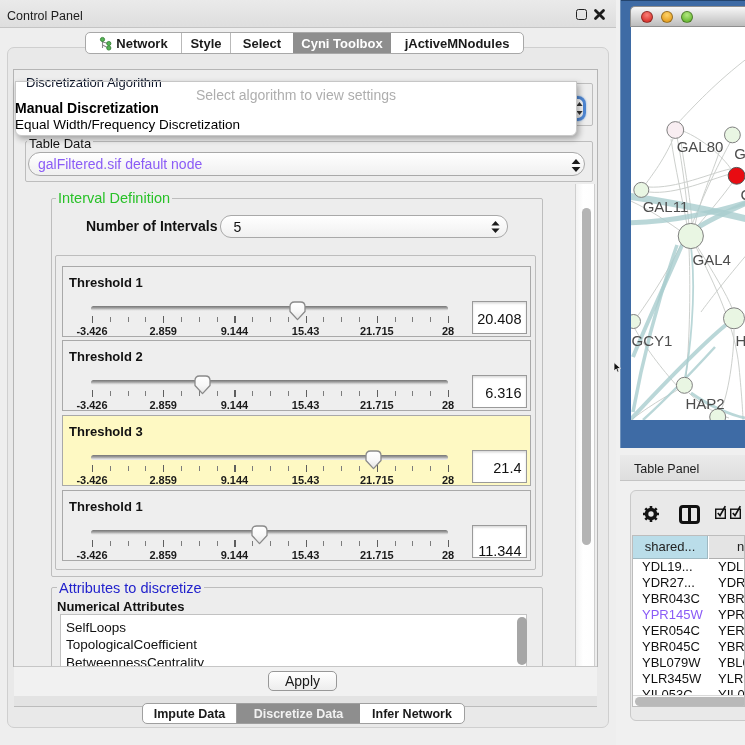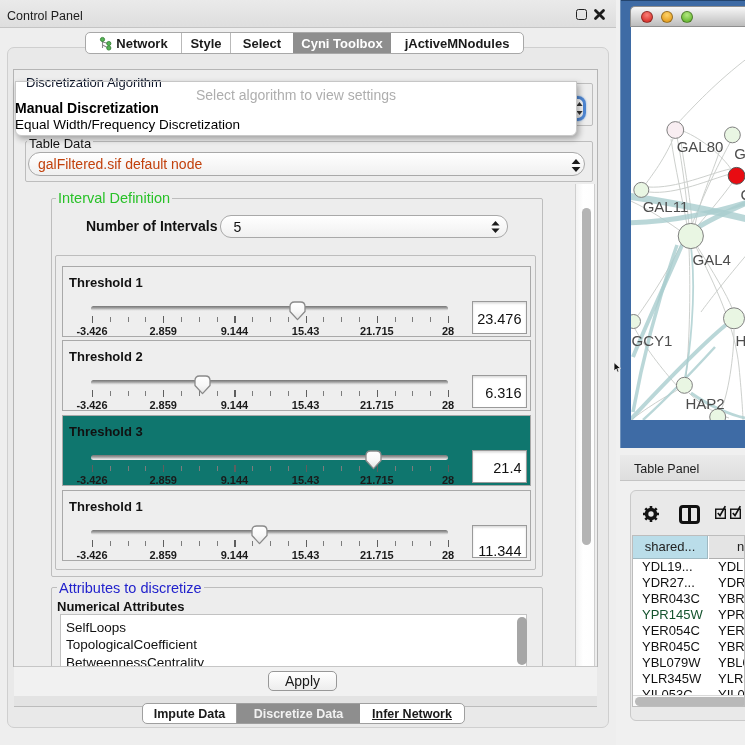--- a/index.html
+++ b/index.html
@@ -19,21 +19,21 @@
 <div class="abs" style="left:13px;top:69px;width:585px;height:598px;background:#ededed;border:1px solid #b5b5b5;"></div>
 <div class="abs" style="left:20px;top:83px;width:573px;height:43px;border:1px solid #bdbdbd;border-radius:2px;"></div>
 <div class="abs" style="left:560px;top:96px;width:26px;height:25px;border-radius:8px;border:3px solid #4e86d2;background:linear-gradient(180deg,#fdfdfd,#e9e9e9);box-shadow:0 0 2px #7aa8e0;"></div>
 <svg class="abs" style="left:576px;top:102px" width="7" height="13" viewBox="0 0 7 13">
 <path d="M3.5 0 L6.6 4 H0.4 Z" fill="#333"></path>
     <path d="M3.5 13 L6.6 9 H0.4 Z" fill="#333"></path>
   </svg>
 <div class="abs" style="left:25px;top:141px;width:568px;height:41px;border:1px solid #bdbdbd;border-radius:2px;"></div>
 <div class="abs" style="left:27px;top:136px;font-size:13px;color:#141414;background:#ededed;padding:0 2px;">Table Data</div>
 <div class="abs" style="left:28px;top:152px;width:557px;height:24px;background:linear-gradient(180deg,#ffffff,#f0f0f0);border:1px solid #a9a9a9;border-radius:12px;"></div>
-<div class="abs" style="left:38px;top:156px;font-size:14px;color:#c2410c;">galFiltered.sif default node</div>
+<div class="abs" style="left:38px;top:156px;font-size:14px;color:#8b5cf6;">galFiltered.sif default node</div>
 <svg class="abs" style="left:571px;top:159px" width="10" height="13" viewBox="0 0 10 13">
 <path d="M5 0 L9.4 5 H0.6 Z" fill="#1a1a1a"></path>
     <path d="M5 13 L9.4 8 H0.6 Z" fill="#1a1a1a"></path>
   </svg>
 <div class="abs" style="left:14px;top:184px;width:561px;height:482px;overflow:hidden;">
 <div class="abs" style="left:-14px;top:-184px;width:745px;height:745px;">
 <div class="abs" style="left:51px;top:198px;width:492px;height:379px;border:1px solid #bdbdbd;border-radius:2px;"></div>
 <div class="abs" style="left:56px;top:190px;font-size:14.5px;color:#28c128;background:#ededed;padding:0 2px;">Interval Definition</div>
 <div class="abs" style="left:86px;top:218px;font-size:14px;font-weight:bold;color:#111;">Number of Intervals</div>
 <div class="abs" style="left:219.5px;top:215px;width:288px;height:23px;background:linear-gradient(180deg,#ffffff,#f0f0f0);border:1px solid #a9a9a9;border-radius:11px;"></div>
@@ -77,21 +77,21 @@
 <defs>
             <linearGradient id="thg1" x1="0" y1="0" x2="0" y2="1">
               <stop offset="0" stop-color="#ffffff"></stop>
               <stop offset="0.55" stop-color="#f7f7f7"></stop>
               <stop offset="1" stop-color="#e4e4e4"></stop>
             </linearGradient>
           </defs>
 <path d="M1 5.5 Q1 1 5.5 1 H11.5 Q16 1 16 5.5 V10.5 L8.5 18.6 L1 10.5 Z" fill="url(#thg1)" stroke="#8a8a8a" stroke-width="1.3" stroke-linejoin="round"></path>
         </svg>
         <div class="abs" style="left:408.5px;top:34px;width:55px;height:33px;background:#fff;border:1px solid #9a9a9a;box-shadow:inset 0 1.5px 2px rgba(0,0,0,0.15);"></div>
-        <div class="abs" style="left:408.5px;top:44px;width:50px;text-align:right;font-size:14.5px;color:#111;">23.476</div>
+        <div class="abs" style="left:408.5px;top:44px;width:50px;text-align:right;font-size:14.5px;color:#111;">20.408</div>
       </div>
 <div class="abs" style="left:62px;top:340px;width:469px;height:71px;border:1px solid #a9a9a9;background:#eeeeee;">
         <div class="abs" style="left:6px;top:8px;font-size:13px;font-weight:bold;color:#111;">Threshold 2</div>
         <div class="abs" style="left:28px;top:38.5px;width:357px;height:5.5px;border-radius:3px;background:linear-gradient(180deg,#757575 0%,#9e9e9e 40%,#cfcfcf 70%,#f2f2f2 100%);"></div>
         <div class="abs" style="left:29.0px;top:49px;width:1.2px;height:7px;background:#5e5e5e;"></div>
         <div class="abs" style="left:46.8px;top:50px;width:1px;height:5px;background:#7c7c7c;"></div>
         <div class="abs" style="left:64.6px;top:50px;width:1px;height:5px;background:#7c7c7c;"></div>
         <div class="abs" style="left:82.4px;top:50px;width:1px;height:5px;background:#7c7c7c;"></div>
         <div class="abs" style="left:100.2px;top:49px;width:1.2px;height:7px;background:#5e5e5e;"></div>
         <div class="abs" style="left:118.0px;top:50px;width:1px;height:5px;background:#7c7c7c;"></div>
@@ -122,21 +122,21 @@
               <stop offset="0" stop-color="#ffffff"></stop>
               <stop offset="0.55" stop-color="#f7f7f7"></stop>
               <stop offset="1" stop-color="#e4e4e4"></stop>
             </linearGradient>
           </defs>
 <path d="M1 5.5 Q1 1 5.5 1 H11.5 Q16 1 16 5.5 V10.5 L8.5 18.6 L1 10.5 Z" fill="url(#thg2)" stroke="#8a8a8a" stroke-width="1.3" stroke-linejoin="round"></path>
         </svg>
         <div class="abs" style="left:408.5px;top:34px;width:55px;height:33px;background:#fff;border:1px solid #9a9a9a;box-shadow:inset 0 1.5px 2px rgba(0,0,0,0.15);"></div>
         <div class="abs" style="left:408.5px;top:44px;width:50px;text-align:right;font-size:14.5px;color:#111;">6.316</div>
       </div>
-<div class="abs" style="left:62px;top:415px;width:469px;height:71px;border:1px solid #a9a9a9;background:#0f766e;">
+<div class="abs" style="left:62px;top:415px;width:469px;height:71px;border:1px solid #a9a9a9;background:#fef9c3;">
         <div class="abs" style="left:6px;top:8px;font-size:13px;font-weight:bold;color:#111;">Threshold 3</div>
         <div class="abs" style="left:28px;top:38.5px;width:357px;height:5.5px;border-radius:3px;background:linear-gradient(180deg,#757575 0%,#9e9e9e 40%,#cfcfcf 70%,#f2f2f2 100%);"></div>
         <div class="abs" style="left:29.0px;top:49px;width:1.2px;height:7px;background:#5e5e5e;"></div>
         <div class="abs" style="left:46.8px;top:50px;width:1px;height:5px;background:#7c7c7c;"></div>
         <div class="abs" style="left:64.6px;top:50px;width:1px;height:5px;background:#7c7c7c;"></div>
         <div class="abs" style="left:82.4px;top:50px;width:1px;height:5px;background:#7c7c7c;"></div>
         <div class="abs" style="left:100.2px;top:49px;width:1.2px;height:7px;background:#5e5e5e;"></div>
         <div class="abs" style="left:118.0px;top:50px;width:1px;height:5px;background:#7c7c7c;"></div>
         <div class="abs" style="left:135.8px;top:50px;width:1px;height:5px;background:#7c7c7c;"></div>
         <div class="abs" style="left:153.6px;top:50px;width:1px;height:5px;background:#7c7c7c;"></div>
@@ -238,21 +238,21 @@
         <circle cx="9.8" cy="12" r="2.1" fill="#56b456" stroke="#2d7a2d" stroke-width="0.8"></circle>
       </svg>Network</div>
 <div style="width:49px;display:flex;align-items:center;justify-content:center;border-right:1px solid #b9b9b9;">Style</div>
 <div style="width:62px;display:flex;align-items:center;justify-content:center;">Select</div>
 <div style="width:98px;display:flex;align-items:center;justify-content:center;color:#ffffff;background:#8e8e8e;">Cyni Toolbox</div>
 <div style="flex:1;display:flex;align-items:center;justify-content:center;">jActiveMNodules</div>
 </div>
 <div class="abs" style="left:142px;top:703px;width:323px;height:21px;background:#ffffff;border:1px solid #9f9f9f;border-radius:5px;overflow:hidden;display:flex;font-weight:bold;font-size:12.5px;color:#1a1a1a;">
 <div style="width:94px;display:flex;align-items:center;justify-content:center;border-right:1px solid #9f9f9f;">Impute Data</div>
 <div style="width:123px;display:flex;align-items:center;justify-content:center;color:#f2f2f2;background:#8e8e8e;">Discretize Data</div>
-<div style="flex:1;display:flex;align-items:center;justify-content:center;text-decoration:underline;">Infer Network</div>
+<div style="flex:1;display:flex;align-items:center;justify-content:center;">Infer Network</div>
 </div>
 <div class="abs" style="left:15px;top:81px;width:562px;height:55px;background:#ffffff;border:1px solid #c9c9c9;border-radius:0 0 6px 6px;box-shadow:2px 3px 6px rgba(0,0,0,0.32);"></div>
 <div class="abs" style="left:15px;top:87px;width:562px;text-align:center;font-size:14px;color:#aeaeae;">Select algorithm to view settings</div>
 <div class="abs" style="left:15px;top:100px;font-size:14px;font-weight:bold;color:#000;">Manual Discretization</div>
 <div class="abs" style="left:15px;top:116.5px;font-size:13.5px;color:#000;">Equal Width/Frequency Discretization</div>
 <div class="abs" style="left:26px;top:75px;font-size:13px;color:#0f172a;">Discretization Algorithm</div>
 <div class="abs" style="left:15px;top:81px;width:562px;height:1px;background:#c6c6c6;"></div>
 <div class="abs" style="left:620px;top:0;width:125px;height:448px;background:#3e6ba5;border-top:1px solid #24456e;"></div>
 <div class="abs" style="left:620px;top:0;width:1px;height:448px;background:#7193bc;"></div>
 <div class="abs" style="left:630px;top:6px;width:115px;height:21px;background:linear-gradient(180deg,#f7f7f7,#bdbdbd);border:1px solid #8f8f8f;border-radius:5px 0 0 0;border-right:none;"></div>
@@ -342,21 +342,21 @@
   </svg>
 <div class="abs" style="left:632px;top:535px;width:113px;height:172px;background:#ffffff;border:1px solid #bdbdbd;overflow:hidden;">
 <div class="abs" style="left:0;top:0;width:75px;height:23px;background:#badde9;border-right:1px solid #9fb9c2;border-bottom:1px solid #9fb9c2;text-align:center;font-size:13px;color:#222;line-height:22px;">shared...</div>
 <div class="abs" style="left:76px;top:0;width:37px;height:23px;background:#e4e4e4;border-bottom:1px solid #b0b0b0;font-size:13px;color:#222;line-height:22px;padding-left:28px;">n</div>
 <div class="abs" style="left:9px;top:23px;font-size:13px;color:#111;">YDL19...</div>
 <div class="abs" style="left:85px;top:23px;font-size:13px;color:#111;">YDL1</div>
 <div class="abs" style="left:9px;top:39px;font-size:13px;color:#111;">YDR27...</div>
 <div class="abs" style="left:85px;top:39px;font-size:13px;color:#111;">YDR2</div>
 <div class="abs" style="left:9px;top:55px;font-size:13px;color:#111;">YBR043C</div>
 <div class="abs" style="left:85px;top:55px;font-size:13px;color:#111;">YBR0</div>
-<div class="abs" style="left:9px;top:71px;font-size:13px;color:#14532d;">YPR145W</div>
+<div class="abs" style="left:9px;top:71px;font-size:13px;color:#8b5cf6;">YPR145W</div>
 <div class="abs" style="left:85px;top:71px;font-size:13px;color:#111;">YPR1</div>
 <div class="abs" style="left:9px;top:87px;font-size:13px;color:#111;">YER054C</div>
 <div class="abs" style="left:85px;top:87px;font-size:13px;color:#111;">YER0</div>
 <div class="abs" style="left:9px;top:103px;font-size:13px;color:#111;">YBR045C</div>
 <div class="abs" style="left:85px;top:103px;font-size:13px;color:#111;">YBR0</div>
 <div class="abs" style="left:9px;top:119px;font-size:13px;color:#111;">YBL079W</div>
 <div class="abs" style="left:85px;top:119px;font-size:13px;color:#111;">YBL0</div>
 <div class="abs" style="left:9px;top:135px;font-size:13px;color:#111;">YLR345W</div>
 <div class="abs" style="left:85px;top:135px;font-size:13px;color:#111;">YLR3</div>
 <div class="abs" style="left:9px;top:151px;font-size:13px;color:#111;">YIL053C</div>

